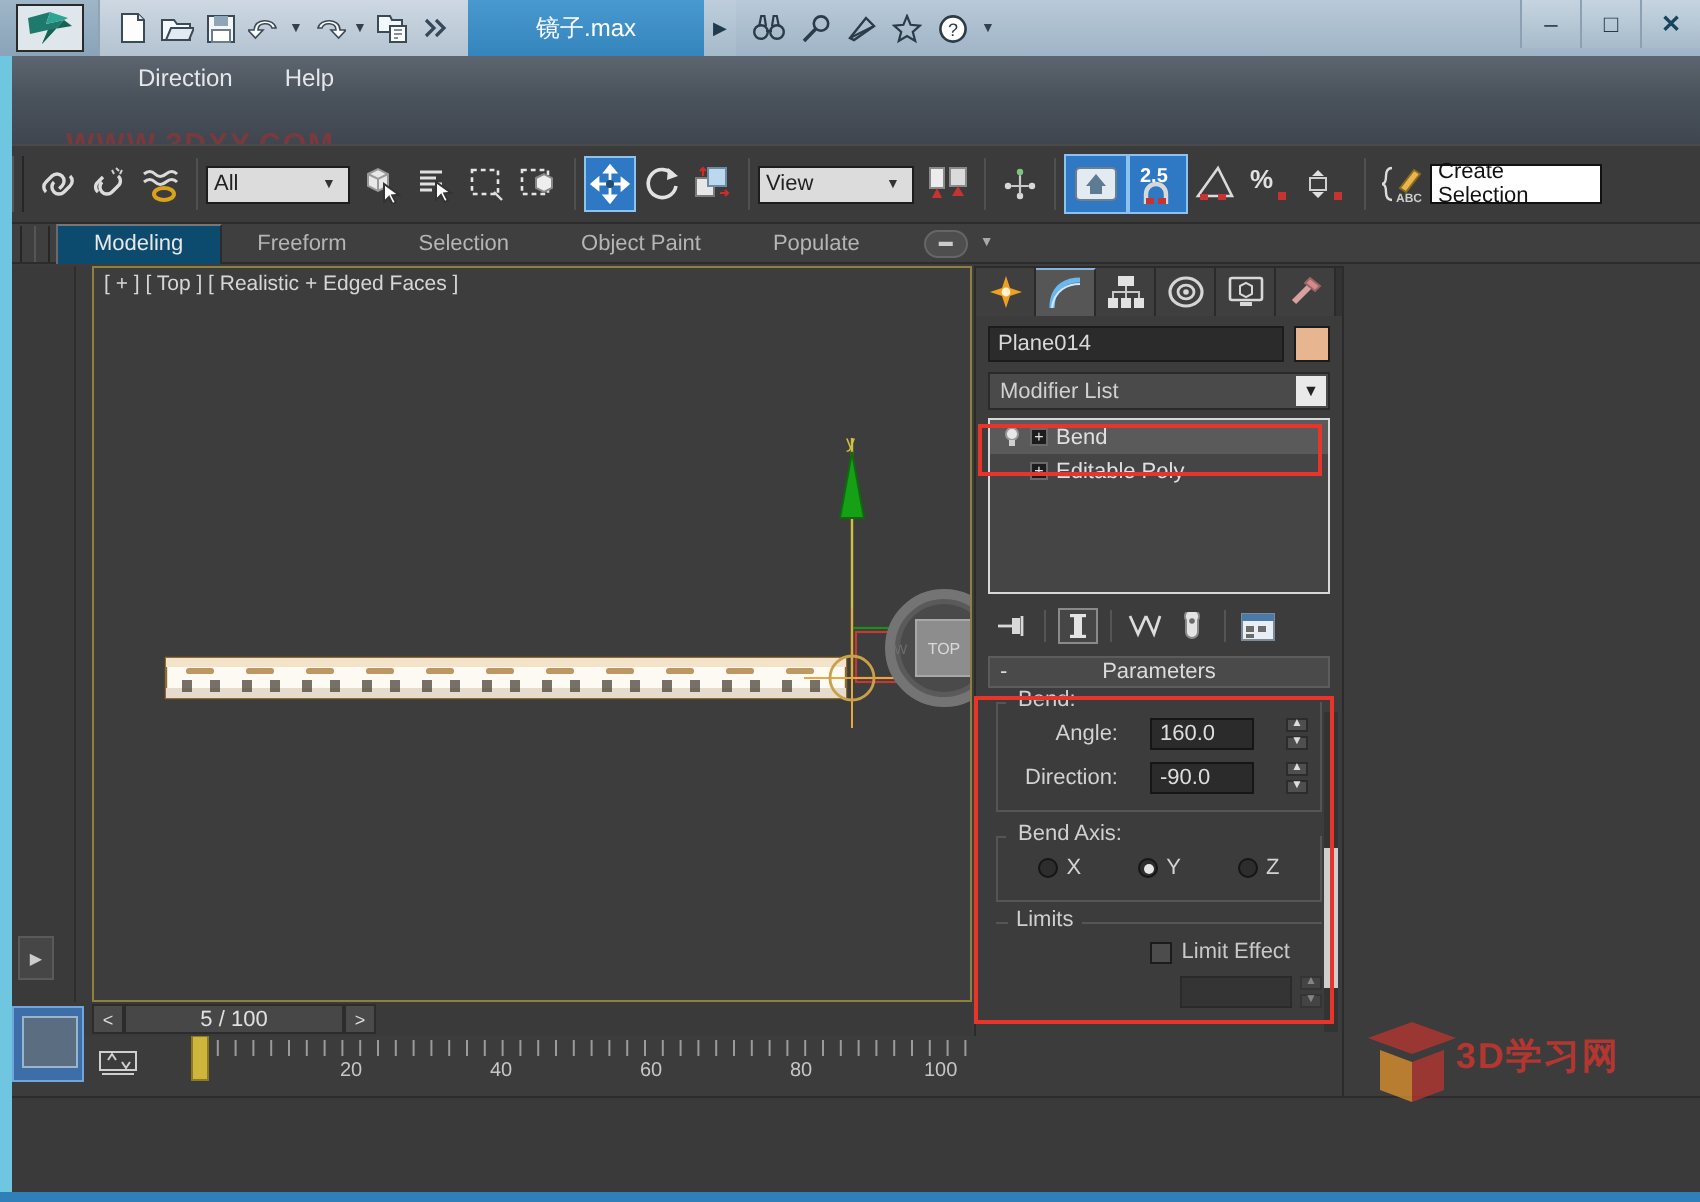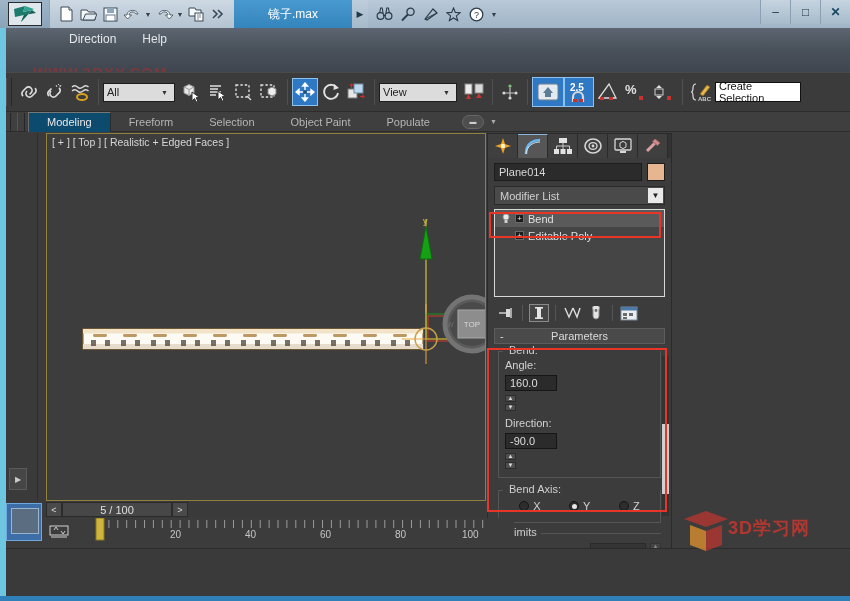--- a/index.html
+++ b/index.html
@@ -116,21 +116,21 @@
   .sbtn.framed{border:1px solid #8a8a8a;background:#464646;}
   .ssep{width:1px;height:16px;background:#2c2c2c;border-right:1px solid #555;margin:0 2px;}
 
   
   .rollhead{margin:0 6px;height:16px;background:#4a4a4a;border:1px solid #5c5c5c;
             display:flex;align-items:center;justify-content:center;position:relative;font-size:11px;color:#dcdcdc;}
   .rollhead .minus{position:absolute;left:5px;}
   .group{margin:7px 10px 0 10px;border:1px solid #555;border-top:none;padding:8px 6px 8px 6px;position:relative;}
   .group .gtitle{position:absolute;top:-7px;left:6px;background:#3c3c3c;padding:0 4px;font-size:11px;color:#d0d0d0;}
   .group::before{content:"";position:absolute;top:0;left:0;width:4px;height:1px;background:#555;}
-  .prow{display:flex;justify-content:flex-end;gap:4px;margin-bottom:6px;flex-direction:column;}
+  .prow{display:flex;align-items:center;justify-content:flex-end;gap:16px;margin-bottom:6px;}
   .plabel{font-size:11px;color:#d2d2d2;}
   .spinfield{width:52px;height:16px;background:#2b2b2b;border:1px solid #161616;color:#ddd;
              font-size:11px;display:flex;align-items:center;padding-left:4px;}
   .spinner{width:11px;height:16px;display:flex;flex-direction:column;justify-content:space-between;}
   .spinner div{width:11px;height:7px;background:#4f4f4f;border:1px solid #2c2c2c;
                display:flex;align-items:center;justify-content:center;font-size:6px;color:#ddd;line-height:5px;}
   .radiorow{display:flex;align-items:center;justify-content:space-around;padding:2px 0 0 0;}
   .radio{display:flex;align-items:center;gap:4px;font-size:11px;color:#d2d2d2;cursor:pointer;}
   .rdot{width:10px;height:10px;border-radius:50%;background:#2d2d2d;border:1px solid #151515;
         display:flex;align-items:center;justify-content:center;}
@@ -684,20 +684,24 @@
         </label>
         <label class="radio">
           <span class="rdot"></span>
           <span>Z</span>
         </label>
       </div>
     </div>
 
     <div style="margin:10px 10px 0 10px;border-top:1px solid #555;padding-top:3px;position:relative;">
       <span style="position:absolute;top:-8px;left:6px;background:#3c3c3c;padding:0 4px;font-size:11px;color:#cfcfcf;">Limits</span>
+      <div class="chkrow">
+        <span class="chk"></span>
+        <span>Limit Effect</span>
+      </div>
       <div style="display:flex;align-items:center;justify-content:flex-end;gap:4px;margin-top:6px;opacity:.45;">
         <span class="spinfield" style="width:56px;"></span>
         <span class="spinner">
             <div>▲</div>
             <div>▼</div>
           </span>
       </div>
     </div>
 
     <div class="cpscroll"></div>

